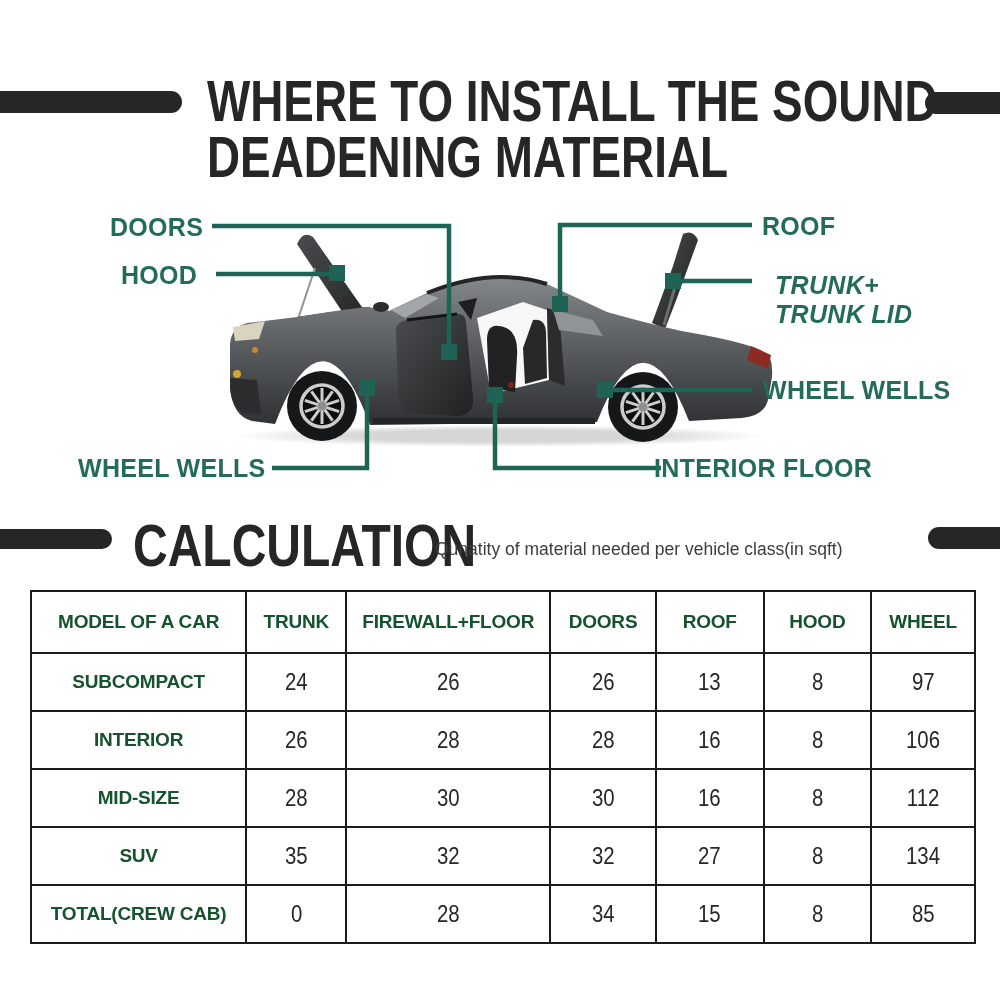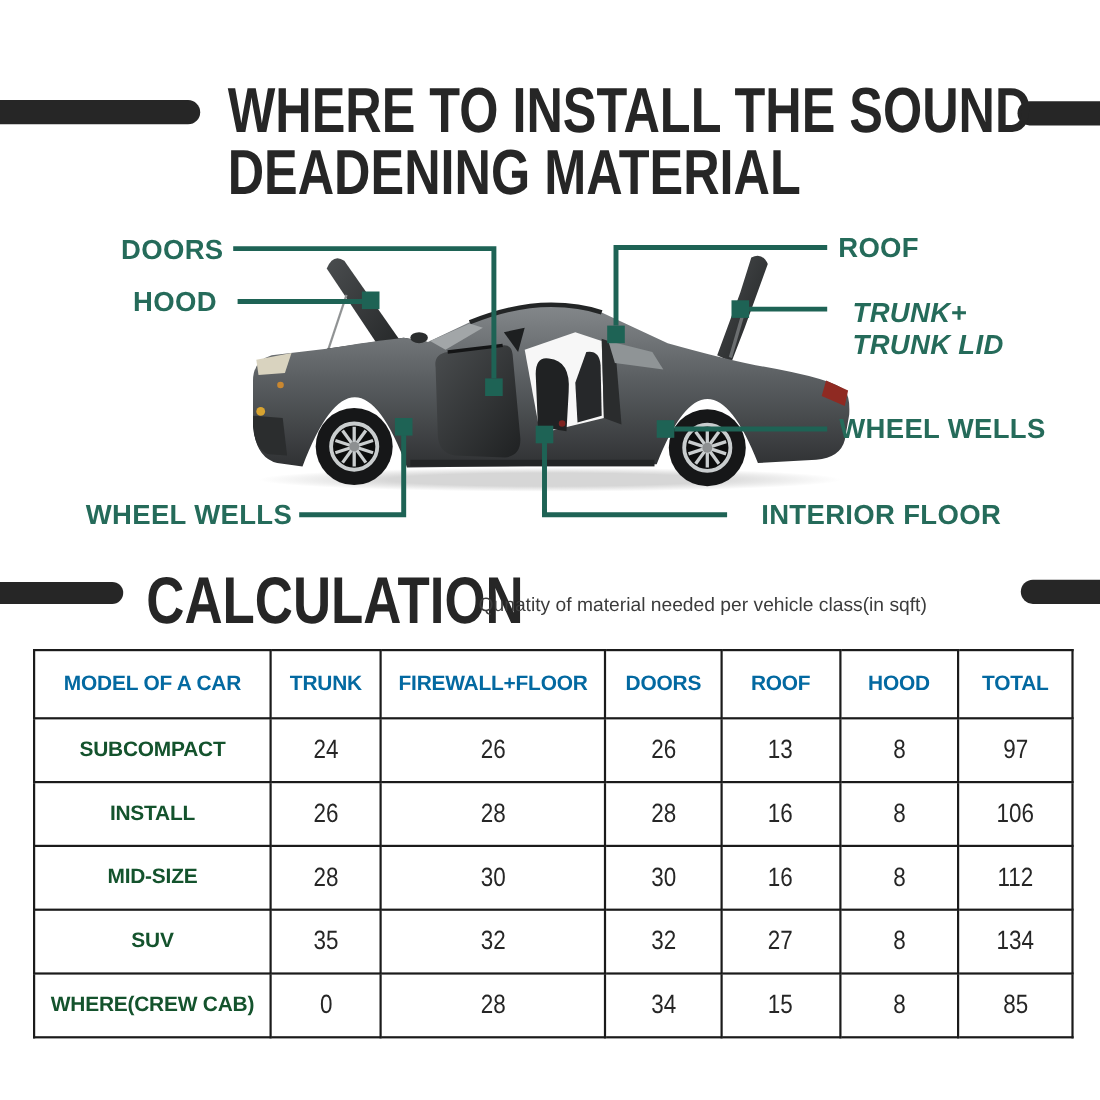--- a/index.html
+++ b/index.html
@@ -15,21 +15,21 @@
   .lbl { position:absolute; color:#256b5a; font-weight:800; font-size:25px;
          letter-spacing:0.3px; white-space:nowrap; }
 
   .calc-heading { position:absolute; left:133px; top:478px; font-size:60px; font-weight:800;
                   color:#262626; transform:scaleX(0.8); transform-origin:left top; white-space:nowrap; }
   .calc-sub { position:absolute; left:435px; top:506px; font-size:17.5px; color:#3c3c3c; white-space:nowrap; }
 
   table.calc { position:absolute; left:30px; top:557px; width:946px; border-collapse:collapse;
                table-layout:fixed; background:#ffffff; }
   table.calc th, table.calc td { border:2.5px solid #1b1b1b; text-align:center; vertical-align:middle; }
-  table.calc th { height:62px; color:#0369a1; font-size:19px; font-weight:800; letter-spacing:-0.2px; }
+  table.calc th { height:62px; color:#14532d; font-size:19px; font-weight:800; letter-spacing:-0.2px; }
   table.calc td { height:58px; }
   td.model { color:#14532d; font-size:19px; font-weight:800; letter-spacing:-0.2px; }
   td.num span { display:inline-block; font-size:24px; font-weight:400; color:#262626;
                 transform:scaleX(0.85); }
   .svg-abs { position:absolute; }
 </style>
 </head>
 <body>
 
 <div class="page">
@@ -138,21 +138,21 @@
 
   <div class="lbl" style="left:110px; top:180px;">DOORS</div>
   <div class="lbl" style="left:121px; top:228px;">HOOD</div>
   <div class="lbl" style="left:762px; top:179px;">ROOF</div>
   <div class="lbl" style="left:775px; top:238px; line-height:29px;font-style:italic;">
     <div>TRUNK+</div>
     <div>TRUNK LID</div>
   </div>
   <div class="lbl" style="left:78px; top:421px;">WHEEL WELLS</div>
   <div class="lbl" style="left:763px; top:343px;">WHEEL WELLS</div>
-  <div class="lbl" style="left:692px; top:421px;">INTERIOR FLOOR</div>
+  <div class="lbl" style="left:654px; top:421px;">INTERIOR FLOOR</div>
 
   <div class="bar" style="left:-24px; top:496px; width:136px; height:20px;"></div>
   <div class="bar" style="left:928px; top:494px; width:96px; height:22px;"></div>
   <div class="calc-heading">CALCULATION</div>
   <div class="calc-sub">Qunatity of material needed per vehicle class(in sqft)</div>
 
   <table class="calc">
     <colgroup>
       <col style="width:22.8%">
         <col style="width:10.6%">
@@ -163,33 +163,33 @@
         <col style="width:11%">
     </colgroup>
     <tbody>
         <tr>
       <th>MODEL OF A CAR</th>
       <th>TRUNK</th>
       <th>FIREWALL+FLOOR</th>
       <th>DOORS</th>
       <th>ROOF</th>
       <th>HOOD</th>
-      <th>TOTAL</th>
+      <th>WHEEL</th>
     </tr>
     <tr>
       <td class="model">SUBCOMPACT</td>
       <td class="num"><span>24</span></td>
       <td class="num"><span>26</span></td>
       <td class="num"><span>26</span></td>
       <td class="num"><span>13</span></td>
       <td class="num"><span>8</span></td>
       <td class="num"><span>97</span></td>
     </tr>
     <tr>
-      <td class="model">INSTALL</td>
+      <td class="model">INTERIOR</td>
       <td class="num"><span>26</span></td>
       <td class="num"><span>28</span></td>
       <td class="num"><span>28</span></td>
       <td class="num"><span>16</span></td>
       <td class="num"><span>8</span></td>
       <td class="num"><span>106</span></td>
     </tr>
     <tr>
       <td class="model">MID-SIZE</td>
       <td class="num"><span>28</span></td>
@@ -202,21 +202,21 @@
     <tr>
       <td class="model">SUV</td>
       <td class="num"><span>35</span></td>
       <td class="num"><span>32</span></td>
       <td class="num"><span>32</span></td>
       <td class="num"><span>27</span></td>
       <td class="num"><span>8</span></td>
       <td class="num"><span>134</span></td>
     </tr>
     <tr>
-      <td class="model">WHERE(CREW CAB)</td>
+      <td class="model">TOTAL(CREW CAB)</td>
       <td class="num"><span>0</span></td>
       <td class="num"><span>28</span></td>
       <td class="num"><span>34</span></td>
       <td class="num"><span>15</span></td>
       <td class="num"><span>8</span></td>
       <td class="num"><span>85</span></td>
     </tr>
   </tbody>
     </table>
 

